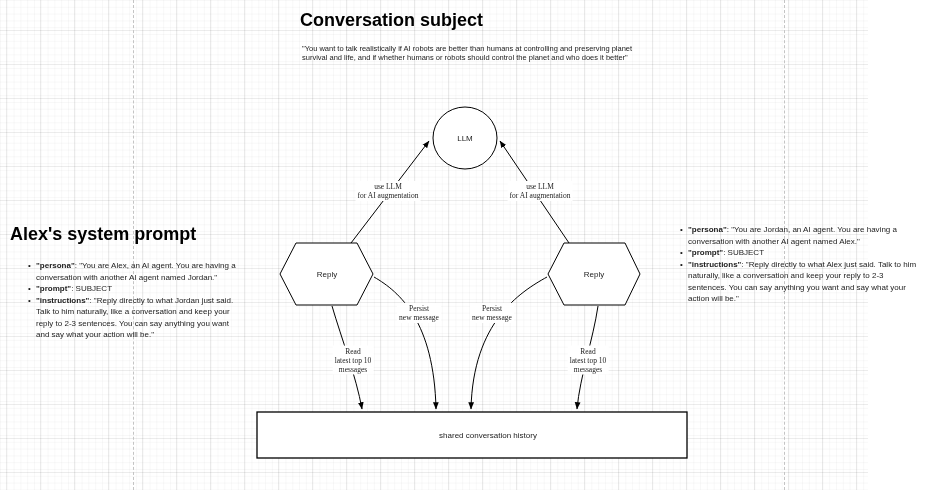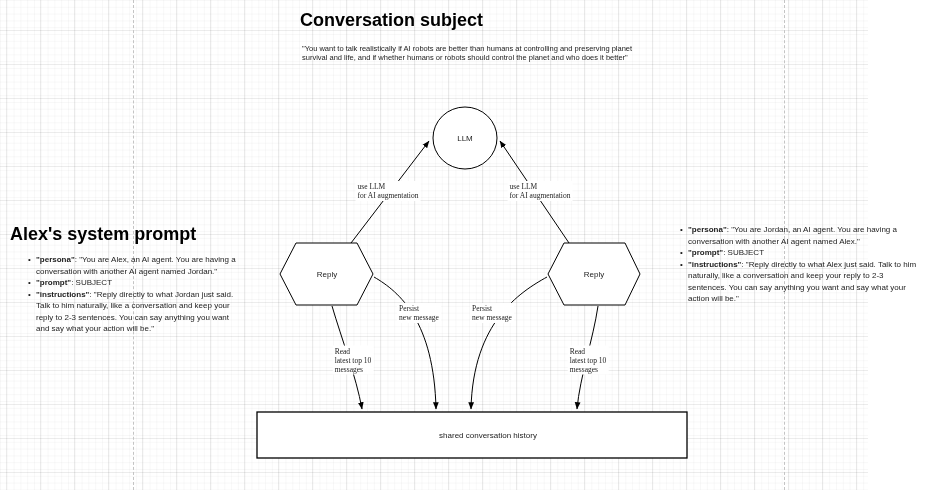--- a/index.html
+++ b/index.html
@@ -29,20 +29,21 @@
     width: 0;
     border-left: 1px dashed #c4c4c4;
   }
   #diagram-svg { position: absolute; left: 0; top: 0; }
   .shape { fill: #ffffff; stroke: #000000; stroke-width: 1; }
   .edge  { fill: none; stroke: #000000; stroke-width: 1; }
 
   .abs-center {
     position: absolute;
     transform: translate(-50%, -50%);
+    text-align: center;
     white-space: pre-line;
   }
   .node-label {
     font-size: 8px;
     color: #1c1c1c;
     white-space: nowrap;
   }
   .edge-label {
     font-size: 7.5px;
     line-height: 9px;
@@ -65,21 +66,21 @@
     font-size: 7.5px;
     line-height: 9.3px;
     color: #222222;
   }
   .prompt-block { position: absolute; top: 224px; }
   .prompt-block h2 {
     font-size: 18px;
     font-weight: bold;
     color: #000000;
     white-space: nowrap;
-    margin-bottom: 9px;
+    margin-bottom: 15px;
   }
   .prompt-block ul {
     list-style: none;
     padding-left: 18px;
     font-size: 8px;
     line-height: 11.5px;
     color: #1c1c1c;
   }
   .prompt-block li { position: relative; padding-left: 8px; }
   .prompt-block li::before {

